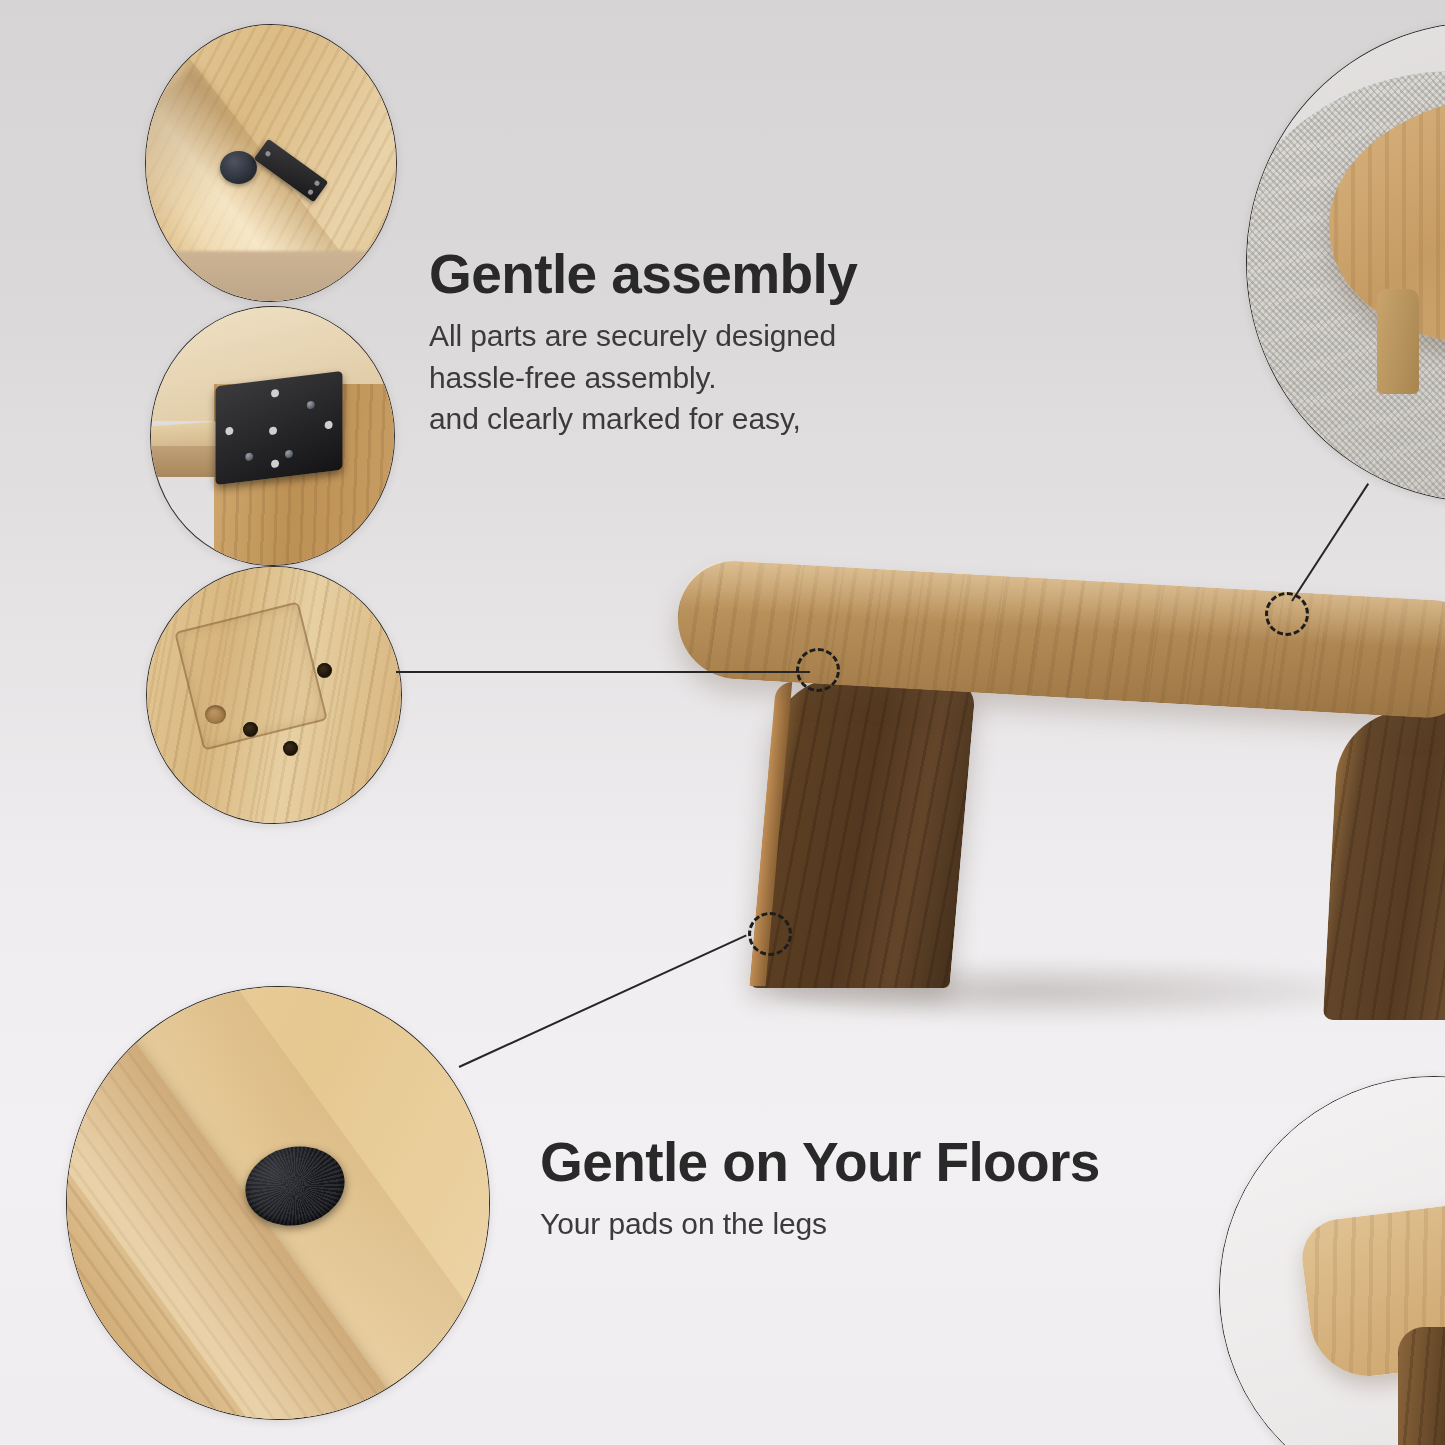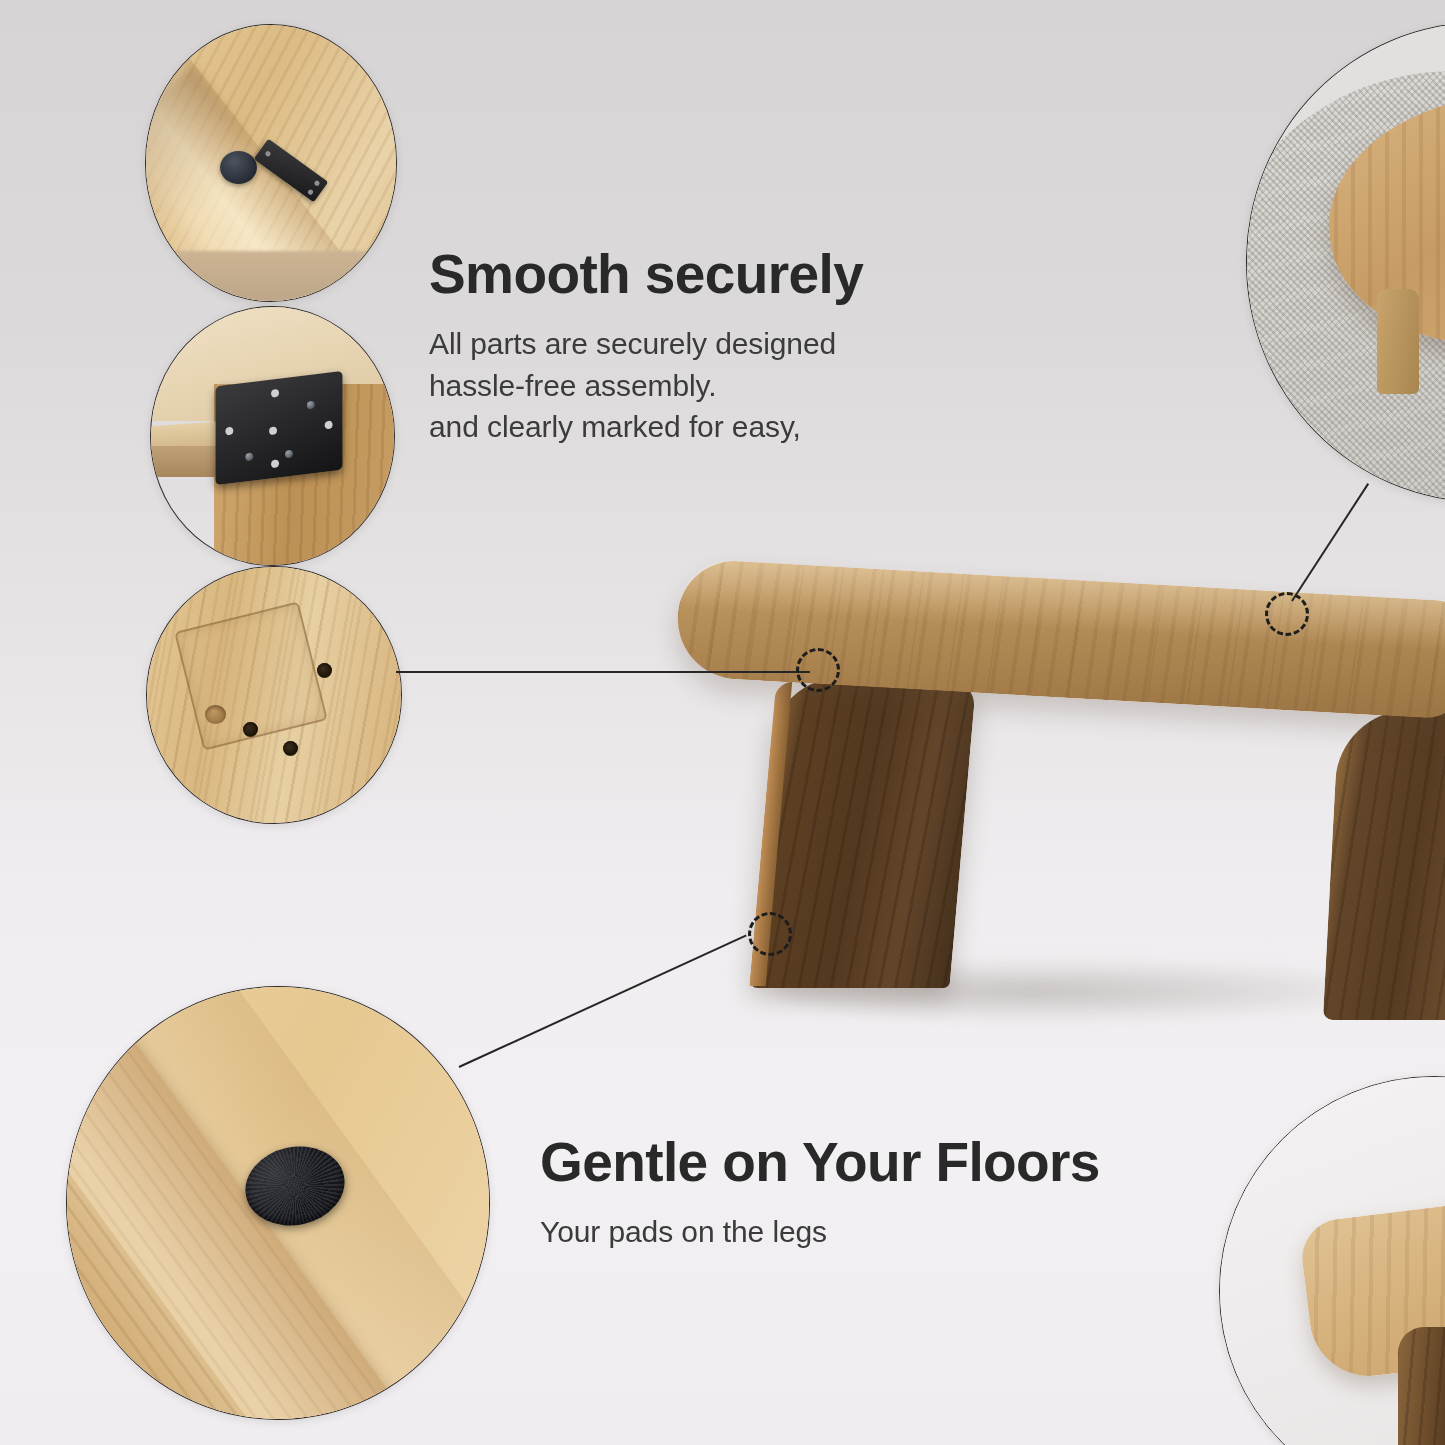--- a/index.html
+++ b/index.html
@@ -241,21 +241,21 @@
   .line { position:absolute; background:#262626; transform-origin:0 50%; }
 
   
   .txt { position:absolute; }
   .h1 {
     font-size:55px; font-weight:700; color:#292929;
     letter-spacing:-.6px; line-height:1.04;
   }
   .sub {
     font-size:30px; font-weight:400; color:#3b3b3b;
-    line-height:1.38; margin-top:20px; letter-spacing:-.1px;
+    line-height:1.38; margin-top:12px; letter-spacing:-.1px;
   }
   .t1 { left:429px; top:246px; width:540px; }
   .t2 { left:540px; top:1134px; width:700px; }
 </style>
 </head>
 <body>
 
 <div id="stage">
 
   <div class="callout c1">
@@ -345,21 +345,21 @@
 
   <div class="line" style="left:459px; top:1066px; width:316px; height:2px; transform:rotate(-24.6deg);"></div>
 
   <div class="line" style="left:1292px; top:600px; width:140px; height:2px; transform:rotate(-57deg);"></div>
 
   <div class="marker" style="left:796px; top:648px;"></div>
   <div class="marker" style="left:1265px; top:592px;"></div>
   <div class="marker" style="left:748px; top:912px;"></div>
 
   <div class="txt t1">
-    <div class="h1">Smooth securely</div>
+    <div class="h1">Gentle assembly</div>
     <div class="sub">
       <div>All parts are securely designed</div>
       <div>hassle-free assembly.</div>
       <div>and clearly marked for easy,</div>
     </div>
   </div>
 
   <div class="txt t2">
     <div class="h1">Gentle on Your Floors</div>
     <div class="sub">

